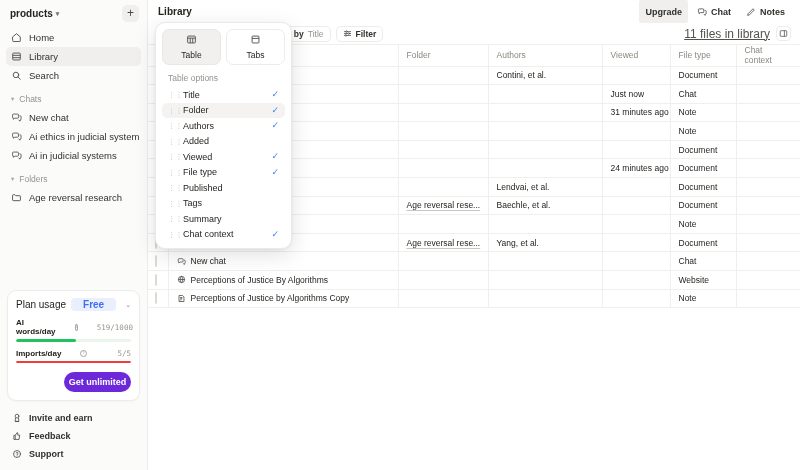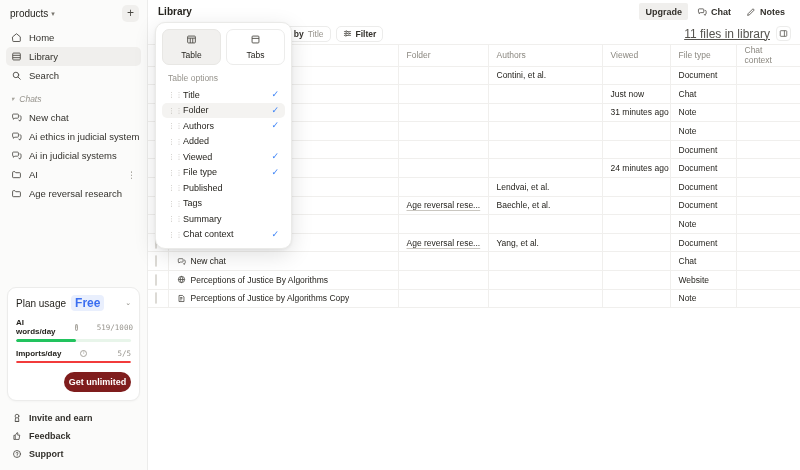--- a/index.html
+++ b/index.html
@@ -20,21 +20,21 @@
     border-right: 1px solid #ececeb;
     display: flex; flex-direction: column;
     position: relative;
   }
   .ws-header {
     display: flex; align-items: center; justify-content: space-between;
     padding: 6px 8px 6px 10px; height: 26px;
   }
   .ws-name {
     display: flex; align-items: center; gap: 3px;
-    font-size: 10px; font-weight: 400; color: #26241f;
+    font-size: 10px; font-weight: 700; color: #26241f;
     cursor: pointer;
   }
   .ws-name .chev { font-size: 7px; color: #78756e; margin-top: 1px; }
   .plus-btn {
     width: 17px; height: 17px; border-radius: 5px;
     background: #f0efed; display: flex; align-items: center; justify-content: center;
     font-size: 12px; color: #4a4843; cursor: pointer; line-height: 1;
   }
   .nav { padding: 2px 6px 0 6px; }
   .nav-item {
@@ -43,74 +43,74 @@
     font-size: 9.5px; color: #33312c; cursor: pointer;
     white-space: nowrap; overflow: hidden;
   }
   .nav-item.active { background: #f0efed; }
   .nav-item .ico { width: 11px; height: 11px; flex: 0 0 11px; display:flex; align-items:center; justify-content:center; color:#4c4a45; }
   .nav-item .ico svg { display: block; }
 
   .section-head {
     display: flex; align-items: center; gap: 5px;
     height: 18px; padding: 0 5px; margin-top: 5px;
-    font-size: 8.5px; color: #96938c; cursor: pointer; font-style: italic;
+    font-size: 8.5px; color: #96938c; cursor: pointer;
   }
   .section-head .chev { font-size: 6.5px; color: #a8a59e; }
   .nav-item .dots { margin-left: auto; font-size: 9px; color: #8b8880; letter-spacing: 0; }
 
   .sidebar-spacer { flex: 1; }
 
   
   .plan-card {
     margin: 0 7px 8px 7px;
     background: #ffffff;
     border: 1px solid #ececeb;
     border-radius: 9px;
     padding: 7px 8px 8px 8px;
     box-shadow: 0 1px 2px rgba(0,0,0,0.03);
   }
   .plan-top { display: flex; align-items: center; gap: 5px; }
   .plan-title { font-size: 10px; font-weight: 400; color: #26241f; }
   .plan-badge {
-    font-size: 12px; font-weight: 700; color: #3b6ef0;
-    background: #e9effd; border-radius: 4px; padding: 1px 4px;
+    font-size: 10px; font-weight: 700; color: #3b6ef0;
+    background: #e9effd; border-radius: 4px; padding: 1px 12px;
   }
   .plan-chev { margin-left: auto; font-size: 7px; color: #8b8880; cursor: pointer; }
   .usage { margin-top: 7px; }
   .usage-row { display: flex; align-items: center; gap: 19px; }
   .usage-label { font-size: 8px; color: #26241f; font-weight: 600; }
   .info-i {
     width: 7px; height: 7px; border-radius: 50%; border: 0.8px solid #a8a59e;
     color: #a8a59e; font-size: 5.5px; display: flex; align-items: center; justify-content: center;
     line-height: 1; cursor: pointer;
   }
   .usage-val { margin-left: auto; font-size: 7.5px; color: #96938c; font-family: "DejaVu Sans Mono", monospace; }
   .bar { height: 2.5px; border-radius: 2px; background: #e8f5ea; margin-top: 3px; overflow: hidden; }
   .bar > i { display: block; height: 100%; border-radius: 2px; }
   .bar.red { background: #fdeaea; }
   .cta {
     margin-top: 9px; height: 20px; border-radius: 999px;
-    background: #7f1d1d; color: #fff; font-size: 9px; font-weight: 700;
+    background: #6d28d9; color: #fff; font-size: 9px; font-weight: 700;
     display: flex; align-items: center; justify-content: center; cursor: pointer; margin-left: 48px;
   }
   .foot { padding: 0 6px 7px 6px; font-weight: bold; }
   .foot .nav-item { height: 18px; font-size: 9px; }
 
   
   .main { flex: 1; height: 470px; display: flex; flex-direction: column; position: relative; background: #fff; }
   .topbar {
     height: 23px; display: flex; align-items: center; justify-content: space-between;
     padding: 0 9px 0 10px;
   }
   .page-title { font-size: 10px; font-weight: 700; color: #26241f; }
   .top-actions { display: flex; align-items: center; gap: 3px; }
   .top-btn {
     display: flex; align-items: center; gap: 4px;
-    height: 17px; padding: 0 6px; border-radius: 2px;
+    height: 23px; padding: 0 6px; border-radius: 2px;
     font-size: 9px; font-weight: 600; color: #33312c; cursor: pointer; text-align: center;
   }
   .top-btn.tinted { background: #f0efed; }
   .top-btn .ico { width: 10px; height: 10px; display:flex; align-items:center; justify-content:center; color:#4c4a45; }
 
   .toolbar {
     height: 22px; display: flex; align-items: center; justify-content: space-between;
     padding: 0 9px 0 10px; border-bottom: 1px solid #f0efed;
   }
   .tb-left { display: flex; align-items: center; gap: 5px; }
@@ -257,30 +257,25 @@
       <div class="nav-item">
         <span class="ico">
           <svg width="11" height="11" viewBox="0 0 16 16" fill="none" stroke="currentColor" stroke-width="1.2" stroke-linejoin="round">
               <path d="M2.3 4.2a1.2 1.2 0 0 1 1.2-1.2h6.1a1.2 1.2 0 0 1 1.2 1.2v3.6a1.2 1.2 0 0 1-1.2 1.2H5.6L3.3 10.6V9H3.5a1.2 1.2 0 0 1-1.2-1.2z"></path>
               <path d="M12.3 5.6h1.1a1.2 1.2 0 0 1 1.2 1.2v3.6a1.2 1.2 0 0 1-1.2 1.2h-.2v1.6l-2.3-1.6"></path>
             </svg>
         </span>
         <span>Ai in judicial systems</span>
       </div>
 
-
-      <div class="nav-item">
-        <span class="ico">
-          <svg width="11" height="11" viewBox="0 0 16 16" fill="none" stroke="currentColor" stroke-width="1.3" stroke-linejoin="round">
-              <path d="M2.3 5a1.1 1.1 0 0 1 1.1-1.1h2.3l1.3 1.5h5.6A1.1 1.1 0 0 1 13.7 6.5v5a1.1 1.1 0 0 1-1.1 1.1H3.4a1.1 1.1 0 0 1-1.1-1.1z"></path>
-            </svg>
-        </span>
-        <span>AI</span>
-        <span class="dots">⋮</span>
-      </div>
+      <div class="section-head">
+        <span class="chev">▾</span>
+        <span>Folders</span>
+      </div>
+
       <div class="nav-item">
         <span class="ico">
           <svg width="11" height="11" viewBox="0 0 16 16" fill="none" stroke="currentColor" stroke-width="1.3" stroke-linejoin="round">
               <path d="M2.3 5a1.1 1.1 0 0 1 1.1-1.1h2.3l1.3 1.5h5.6A1.1 1.1 0 0 1 13.7 6.5v5a1.1 1.1 0 0 1-1.1 1.1H3.4a1.1 1.1 0 0 1-1.1-1.1z"></path>
             </svg>
         </span>
         <span>Age reversal research</span>
       </div>
     </nav>
 

